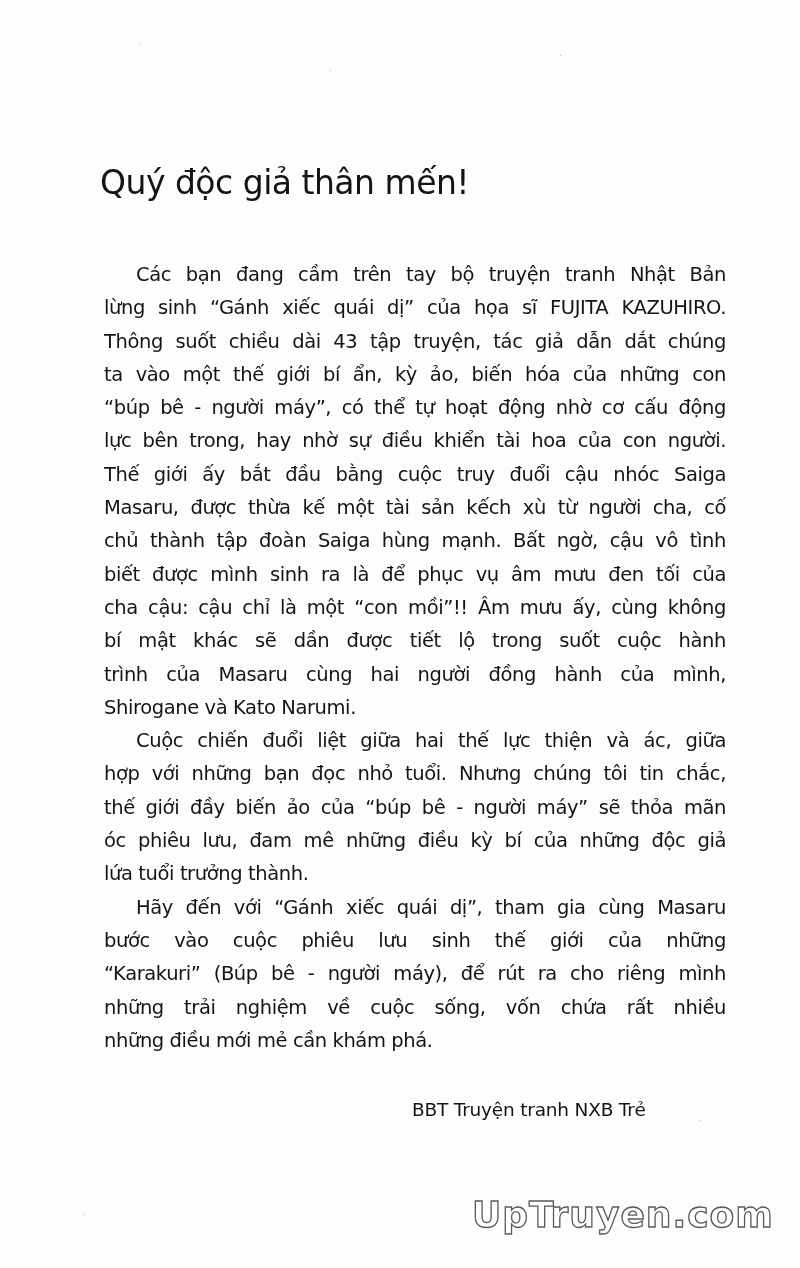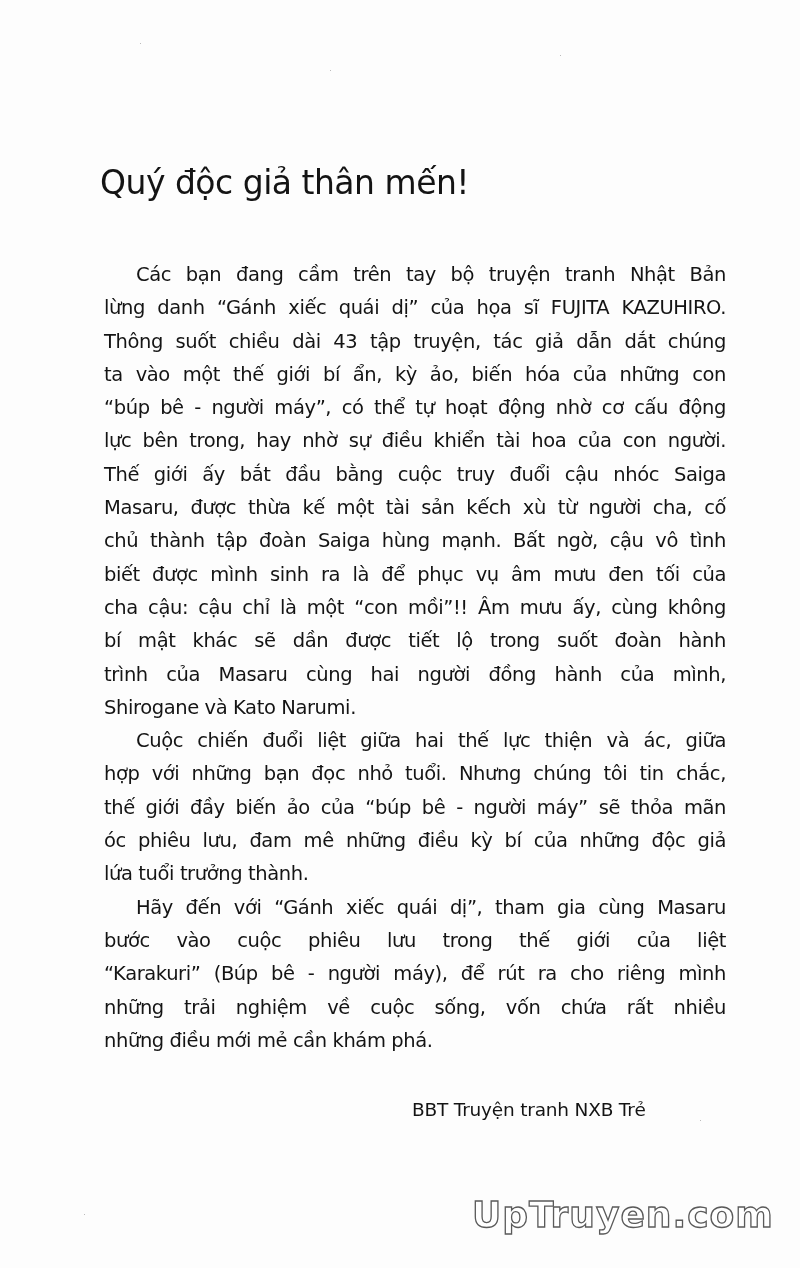--- a/index.html
+++ b/index.html
@@ -84,42 +84,42 @@
 </head>
 <body>
 
 <div class="page">
 
   <h1 class="title">Quý độc giả thân mến!</h1>
 
   <div class="body-text">
 
     <span class="line indent">Các bạn đang cầm trên tay bộ truyện tranh Nhật Bản</span>
-    <span class="line">lừng danh “Gánh xiếc quái dị” của họa sĩ FUJITA KAZUHIRO.</span>
+    <span class="line">lừng sinh “Gánh xiếc quái dị” của họa sĩ FUJITA KAZUHIRO.</span>
     <span class="line">Thông suốt chiều dài 43 tập truyện, tác giả dẫn dắt chúng</span>
     <span class="line">ta vào một thế giới bí ẩn, kỳ ảo, biến hóa của những con</span>
     <span class="line">“búp bê - người máy”, có thể tự hoạt động nhờ cơ cấu động</span>
     <span class="line">lực bên trong, hay nhờ sự điều khiển tài hoa của con người.</span>
     <span class="line">Thế giới ấy bắt đầu bằng cuộc truy đuổi cậu nhóc Saiga</span>
     <span class="line">Masaru, được thừa kế một tài sản kếch xù từ người cha, cố</span>
     <span class="line">chủ thành tập đoàn Saiga hùng mạnh. Bất ngờ, cậu vô tình</span>
     <span class="line">biết được mình sinh ra là để phục vụ âm mưu đen tối của</span>
     <span class="line">cha cậu: cậu chỉ là một “con mồi”!! Âm mưu ấy, cùng không</span>
-    <span class="line">bí mật khác sẽ dần được tiết lộ trong suốt đoàn hành</span>
+    <span class="line">bí mật khác sẽ dần được tiết lộ trong suốt cuộc hành</span>
     <span class="line">trình của Masaru cùng hai người đồng hành của mình,</span>
     <span class="line last">Shirogane và Kato Narumi.</span>
 
     <span class="line indent">Cuộc chiến đuổi liệt giữa hai thế lực thiện và ác, giữa</span>
     <span class="line">hợp với những bạn đọc nhỏ tuổi. Nhưng chúng tôi tin chắc,</span>
     <span class="line">thế giới đầy biến ảo của “búp bê - người máy” sẽ thỏa mãn</span>
     <span class="line">óc phiêu lưu, đam mê những điều kỳ bí của những độc giả</span>
     <span class="line last">lứa tuổi trưởng thành.</span>
 
     <span class="line indent">Hãy đến với “Gánh xiếc quái dị”, tham gia cùng Masaru</span>
-    <span class="line">bước vào cuộc phiêu lưu trong thế giới của liệt</span>
+    <span class="line">bước vào cuộc phiêu lưu sinh thế giới của những</span>
     <span class="line">“Karakuri” (Búp bê - người máy), để rút ra cho riêng mình</span>
     <span class="line">những  trải nghiệm về cuộc sống, vốn chứa rất nhiều</span>
     <span class="line last">những điều mới mẻ cần khám phá.</span>
   </div>
 
   <div class="signature">BBT Truyện tranh NXB Trẻ</div>
 
   <div class="watermark">UpTruyen.com</div>
 
   <div class="speck" style="left:140px;top:43px"></div>

